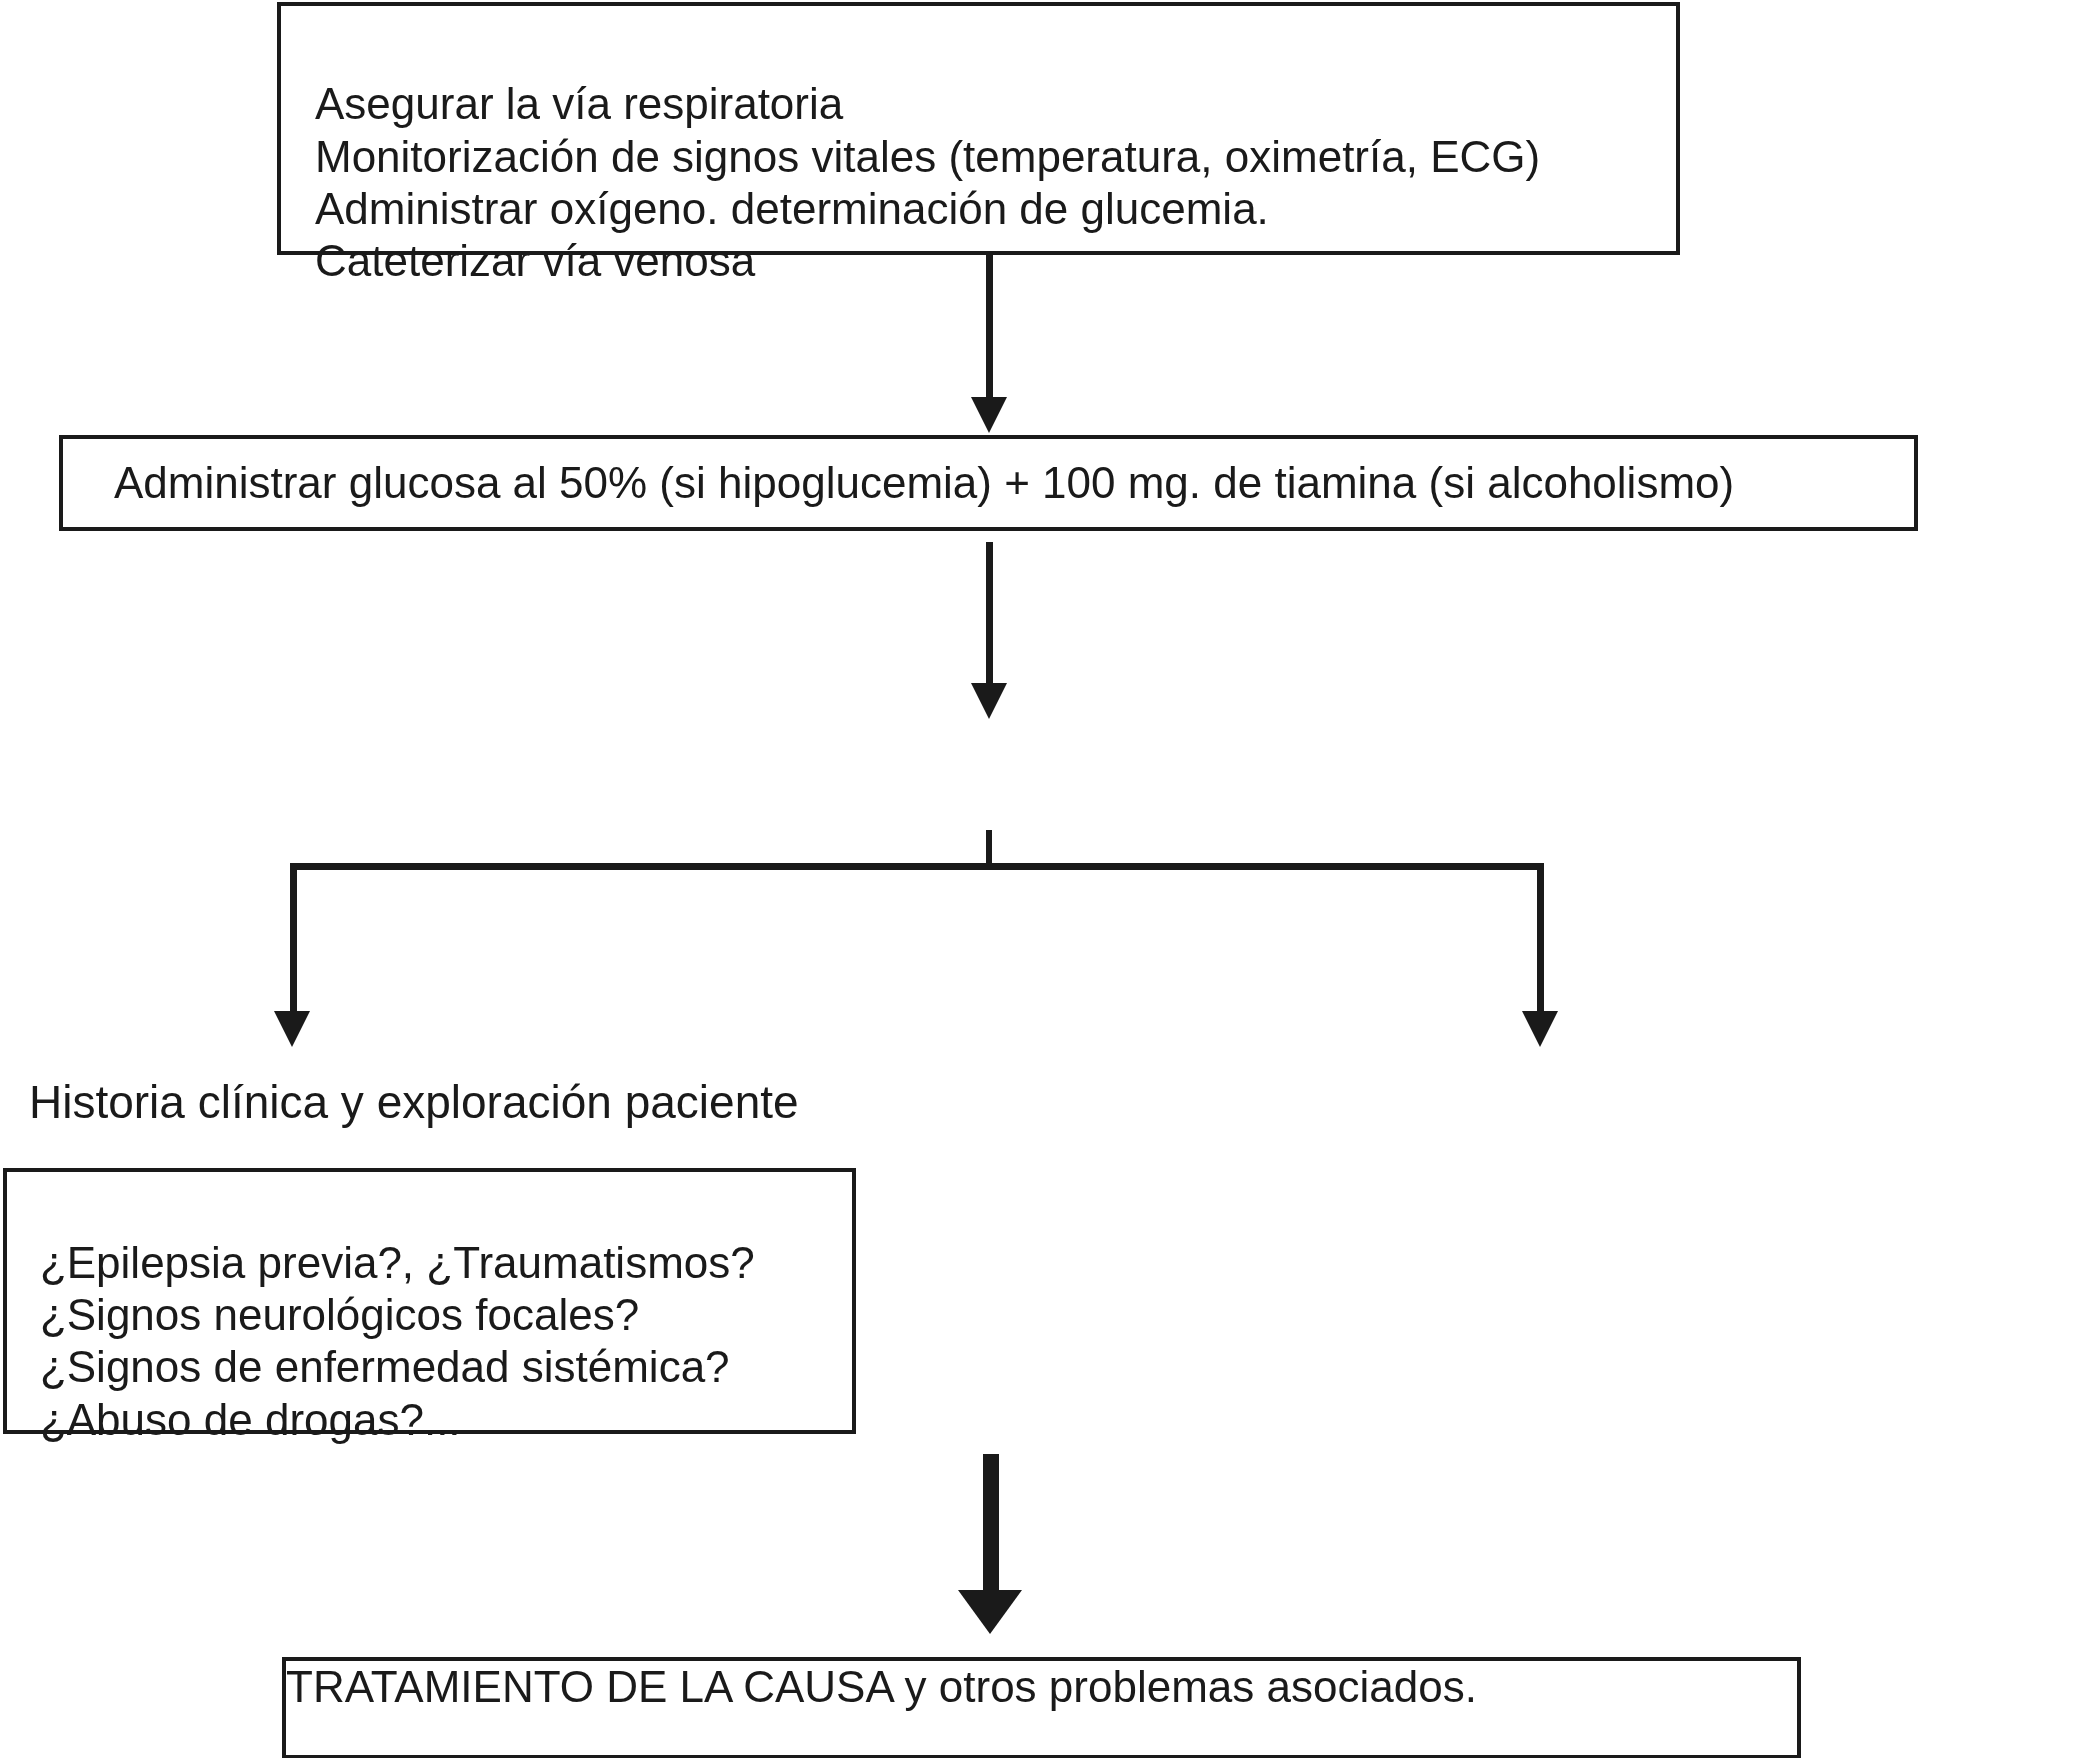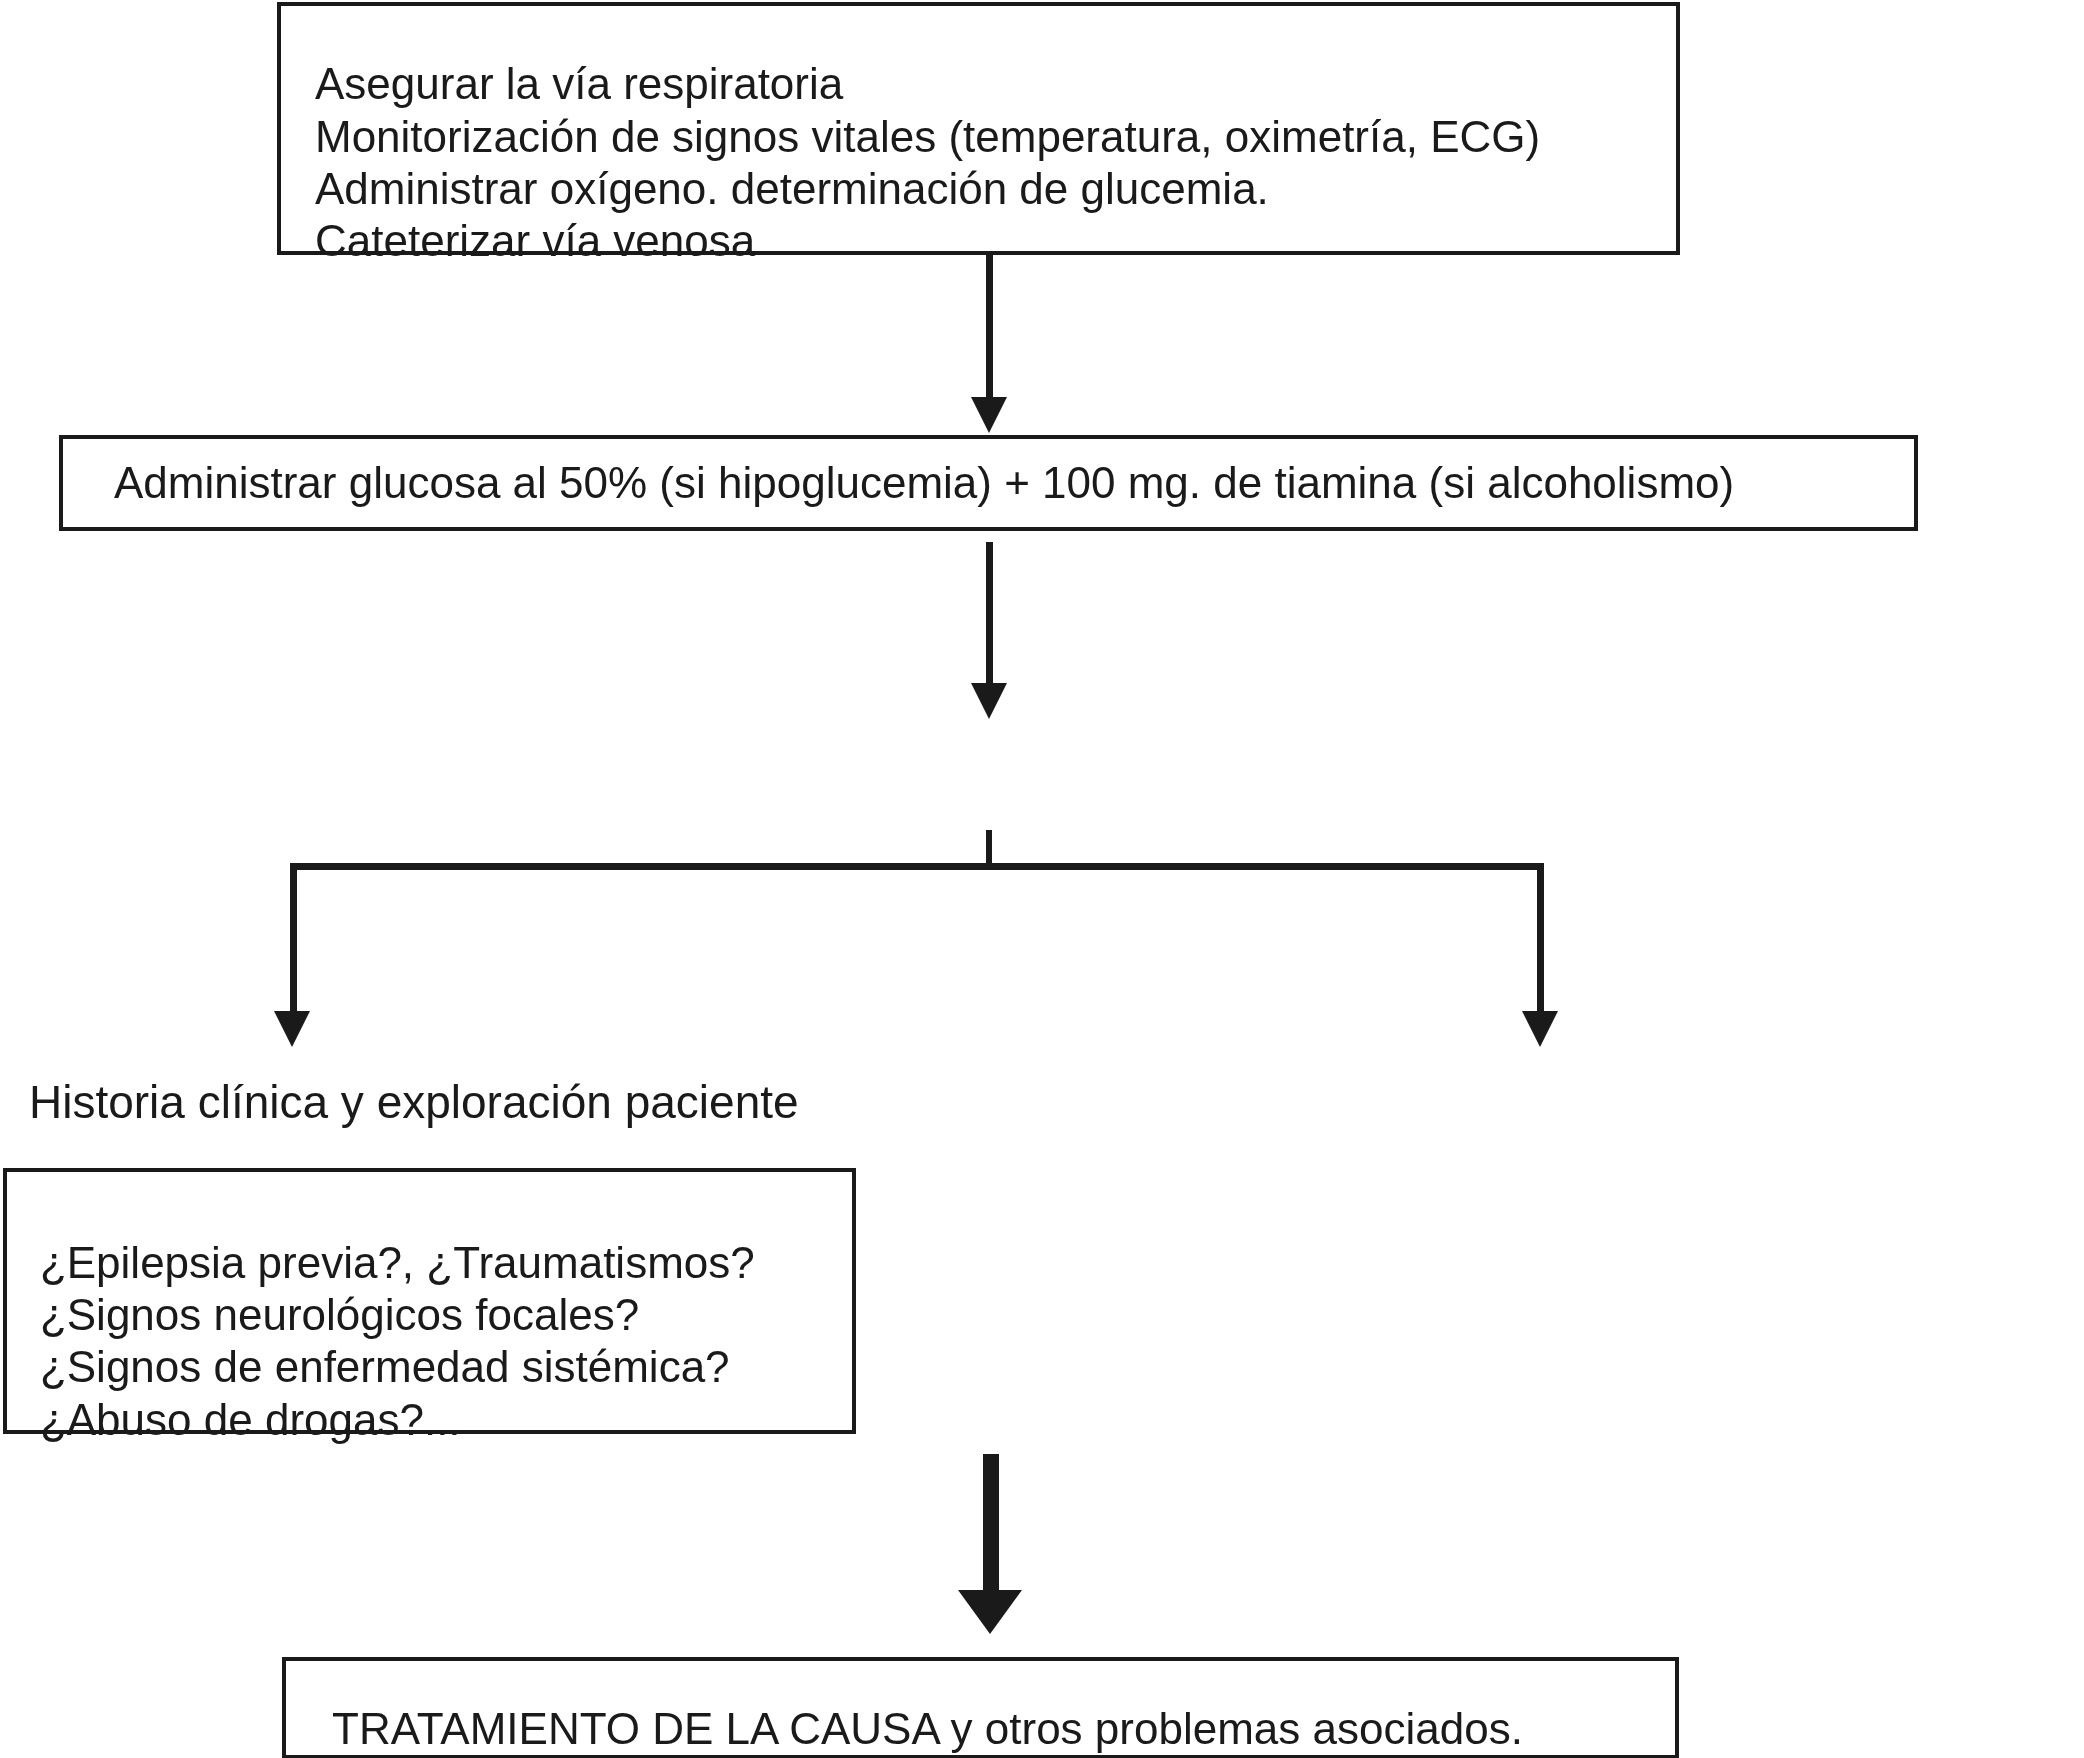--- a/index.html
+++ b/index.html
@@ -58,21 +58,21 @@
     border-left-width: 32.5px;
     border-right-width: 32.5px;
     border-top-width: 44px;
   }
 </style>
 </head>
 <body>
 
 <div id="canvas">
 
-  <div class="node" style="left:277px; top:1.9px; width:1403px; height:253px; padding:0 0 0 34px;">
+  <div class="node" style="left:277px; top:1.9px; width:1403px; height:253px; padding:20px 0 0 34px;">
     <span class="txt">Asegurar la vía respiratoria
 Monitorización de signos vitales (temperatura, oximetría, ECG)
 Administrar oxígeno. determinación de glucemia.
 Cateterizar vía venosa</span>
   </div>
 
   <div class="vline" style="left:986px; top:255px; width:6.7px; height:145px;"></div>
   <div class="arrowhead" style="left:971px; top:397px;"></div>
 
   <div class="node" style="left:59px; top:435px; width:1859px; height:96px; display:flex; align-items:center; padding-left:51px;">
@@ -97,18 +97,18 @@
     <span class="txt">¿Epilepsia previa?, ¿Traumatismos?
 ¿Signos neurológicos focales?
 ¿Signos de enfermedad sistémica?
 ¿Abuso de drogas?...</span>
   </div>
 
 
   <div class="vline" style="left:983px; top:1454px; width:16.3px; height:143px;"></div>
   <div class="arrowhead big" style="left:958px; top:1590px;"></div>
 
-  <div class="node" style="left:282px; top:1657px; width:1397px; height:102px; display:flex; align-items:flex-end; padding-left:46px;">
+  <div class="node" style="left:282px; top:1657px; width:1519px; height:102px; display:flex; align-items:flex-start; ">
     <span class="txt">TRATAMIENTO DE LA CAUSA y otros problemas asociados.</span>
   </div>
 
 </div>
 
 
 </body></html>

